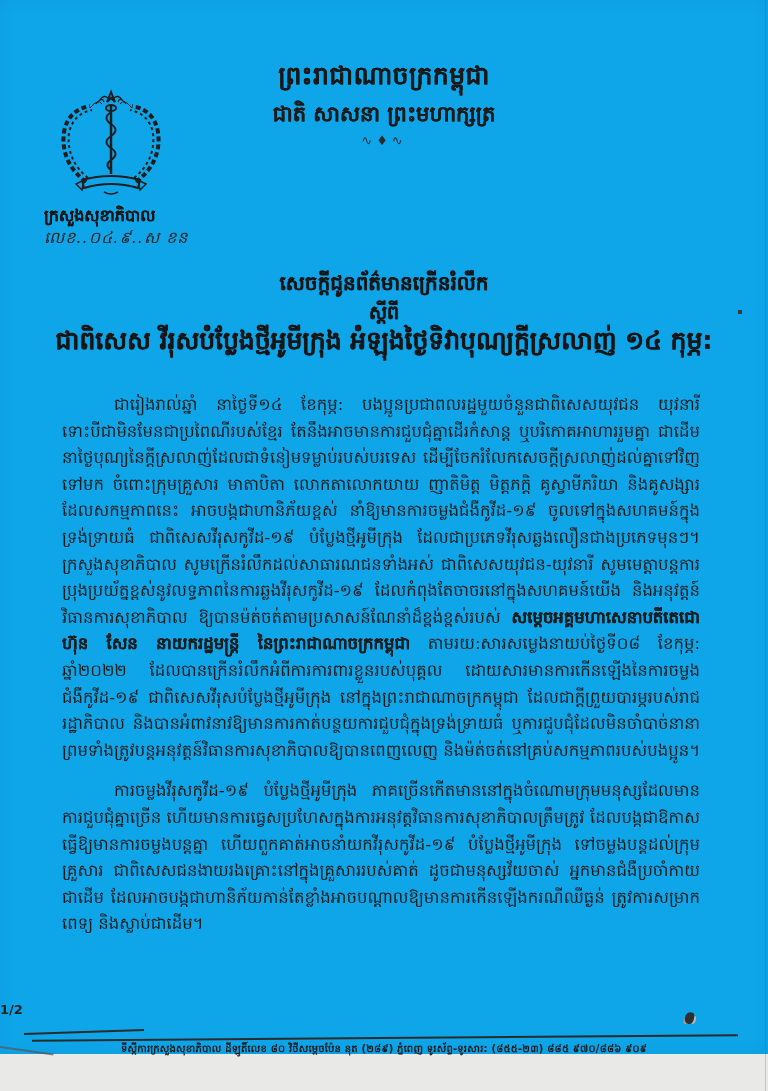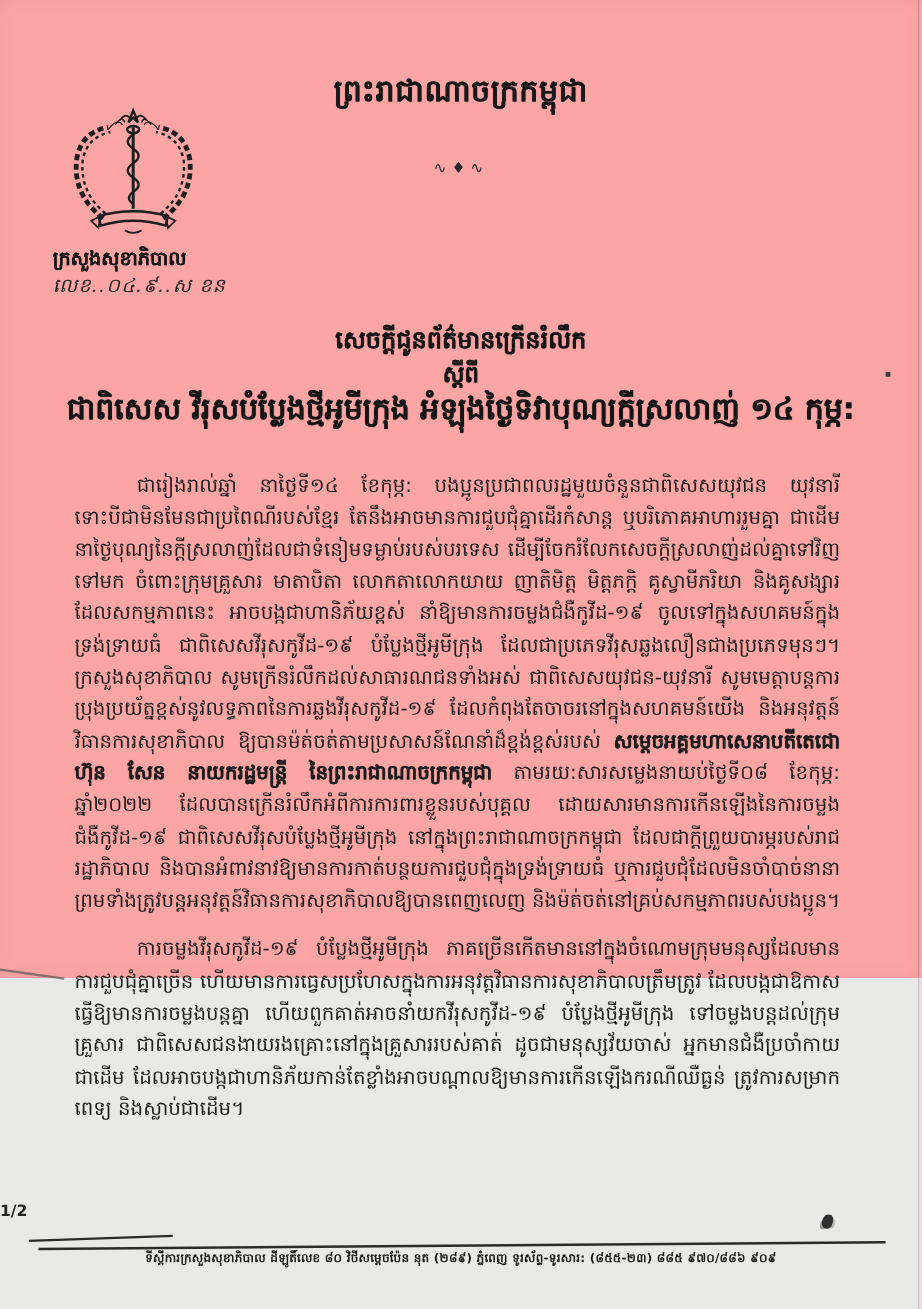--- a/index.html
+++ b/index.html
@@ -4,22 +4,22 @@
 <style>
   html,body{margin:0;padding:0;}
   body{
     width:768px;height:1091px;
     background:#e9e9e7;
     font-family:"DejaVu Sans","Liberation Sans",sans-serif;
     overflow:hidden;
   }
   .page{
     position:relative;
-    width:768px;height:815px;
-    background:#fca5a5;
+    width:768px;height:1054px;
+    background:#0ea5e9;
     color:#1c1c1c;
     box-shadow:inset 0 0 18px rgba(0,0,0,0.05);
   }
   
   .kingdom-title{
     position:absolute;top:60px;left:0;right:0;
     text-align:center;font-weight:bold;font-size:25px;
     letter-spacing:0.5px;color:#181818;
     text-shadow:0 0 0.6px #181818;
   }
@@ -96,20 +96,21 @@
     transform:rotate(8deg);transform-origin:left center;opacity:0.7;
   }
   svg .ink{stroke:#1e1e1e;fill:none;}
 </style>
 </head>
 <body>
 
 <div class="page">
 
   <div class="kingdom-title">ព្រះរាជាណាចក្រកម្ពុជា</div>
+  <div class="motto">ជាតិ សាសនា ព្រះមហាក្សត្រ</div>
   <div class="ornament">∿♦∿</div>
 
   <div class="logo-wrap">
     <svg width="118" height="118" viewBox="0 0 118 118">
 
       <path class="ink" d="M59 6 L55 16 L59 12 L63 16 Z" stroke-width="2"></path>
       <path class="ink" d="M48 14 Q52 8 56 12 M70 14 Q66 8 62 12" stroke-width="1.5"></path>
       <path class="ink" d="M44 18 Q50 10 52 16 M74 18 Q68 10 66 16" stroke-width="1.2"></path>
       <path class="ink" d="M38 22 Q46 12 50 18 M80 22 Q72 12 68 18" stroke-width="1"></path>
 

